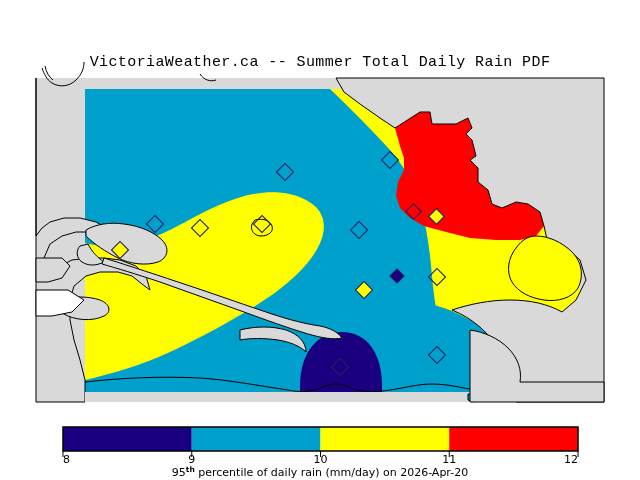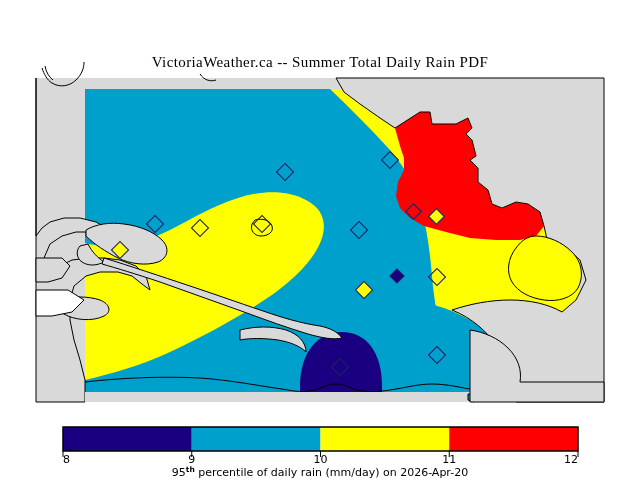--- a/index.html
+++ b/index.html
@@ -18,21 +18,21 @@
     position: absolute;
     left: 0; top: 0;
     width: 640px; height: 480px;
     background: #ffffff;
   }
   .title {
     position: absolute;
     left: 0; top: 54px;
     width: 640px;
     text-align: center;
-    font-family: Liberation Serif, serif;
+    font-family: Liberation Mono, monospace;
     font-size: 15px;
     letter-spacing: 0.4px;
     color: #000000;
     white-space: nowrap;
   }
   #map-svg {
     position: absolute;
     left: 0; top: 0;
   }
   #colorbar-svg {

